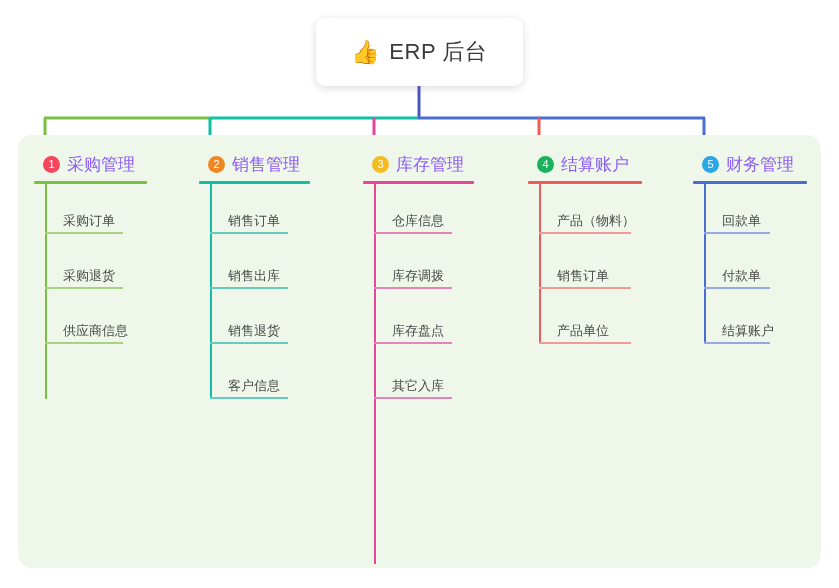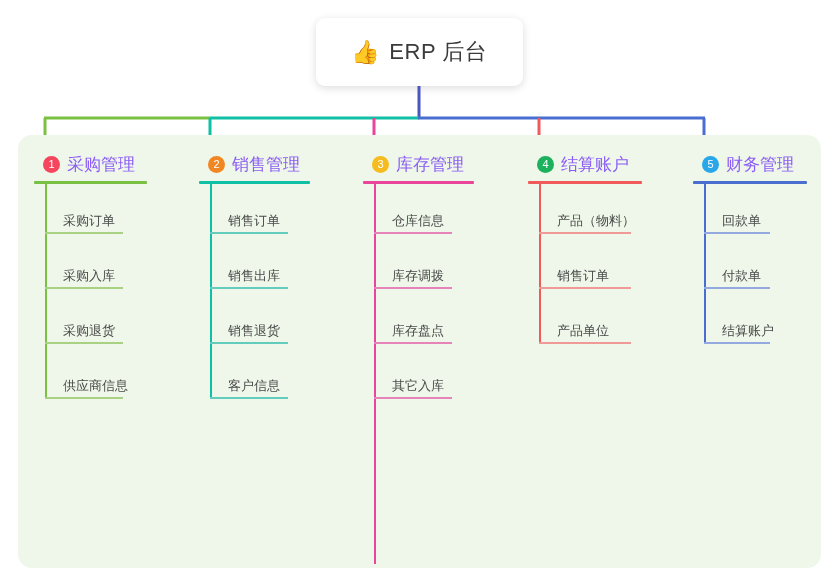--- a/index.html
+++ b/index.html
@@ -154,24 +154,20 @@
         <span class="col-title">采购管理</span>
       </div>
       <div class="col-underline" style="width: 113px; background: rgb(122, 193, 67);"></div>
       <div class="col-body" style="height: 220px;">
         <div class="spine" style="height: 215px; background: rgb(122, 193, 67);"></div>
         <div class="leaf">
           <span class="leaf-label">采购订单</span>
           <div class="leaf-underline" style="width: 78px; background: rgb(168, 209, 132);"></div>
         </div>
         <div class="leaf">
-          <span class="leaf-label">采购入库</span>
-          <div class="leaf-underline" style="width: 78px; background: rgb(168, 209, 132);"></div>
-        </div>
-        <div class="leaf">
           <span class="leaf-label">采购退货</span>
           <div class="leaf-underline" style="width: 78px; background: rgb(168, 209, 132);"></div>
         </div>
         <div class="leaf">
           <span class="leaf-label">供应商信息</span>
           <div class="leaf-underline" style="width: 78px; background: rgb(168, 209, 132);"></div>
         </div>
       </div>
     </div>
     <div class="column" style="left: 181px; top: 14px; width: 150px;">

